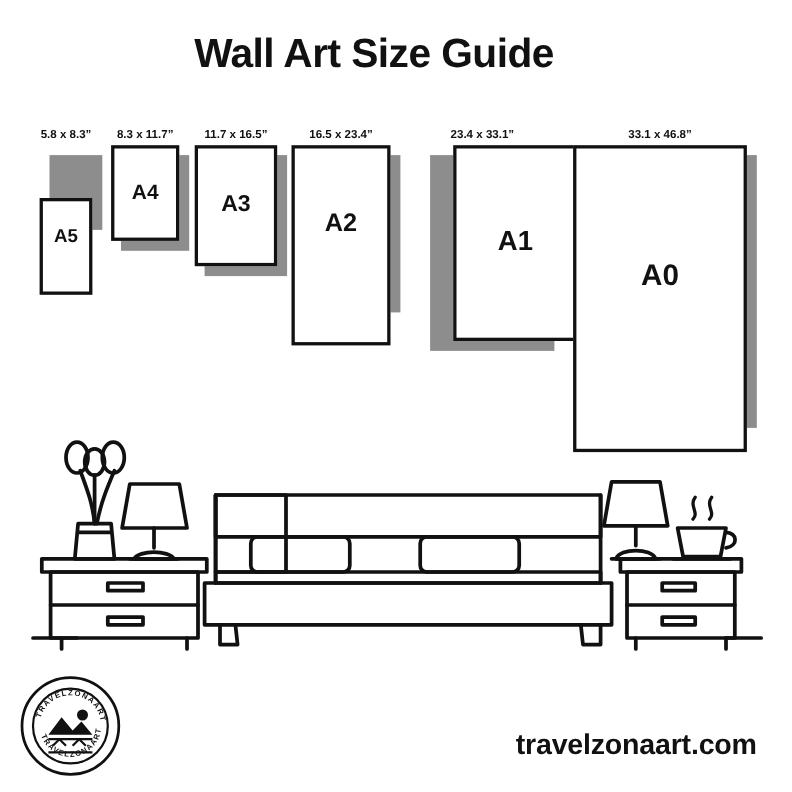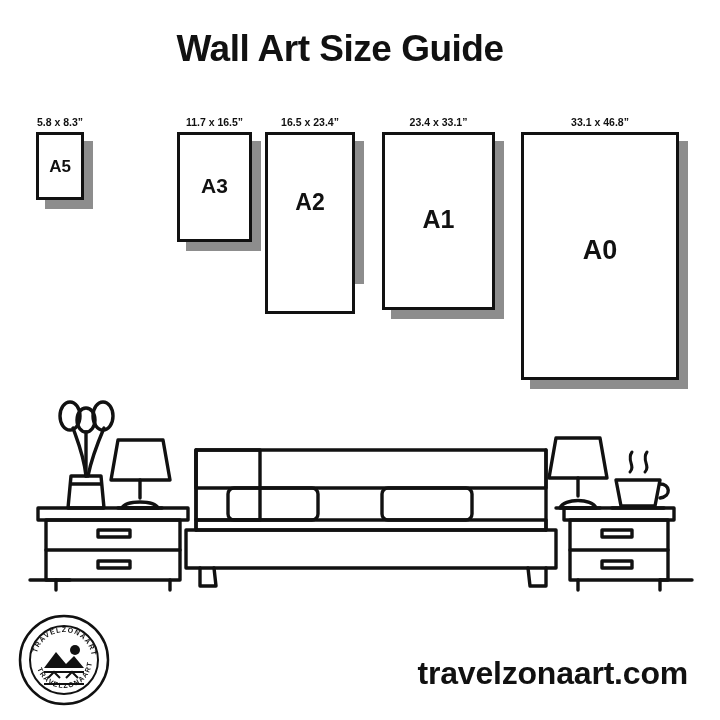--- a/index.html
+++ b/index.html
@@ -80,21 +80,21 @@
     top: 380px;
     width: 720px;
     height: 220px;
   }
 
   
   #site-url {
     position: absolute;
     right: 32px;
     bottom: 28px;
-    font-size: 32px;
+    font-size: 26px;
     font-weight: bold;
     color: #111111;
     letter-spacing: -0.2px;
   }
 
   #brand-logo {
     position: absolute;
     left: 18px;
     bottom: 14px;
     width: 92px;
@@ -104,54 +104,61 @@
 </head>
 <body>
 
 <div id="page-title">Wall Art Size Guide</div>
 
 <div id="size-chart">
 
   <div class="frame-group" style="left:36px; top:22px; width:48px; height:68px;">
     <div class="frame-dim">5.8 x 8.3”</div>
     <div class="frame-shadow" style="width:48px;height:68px;"></div>
-    <div class="frame-box" style="width:48px;height:68px;">
+    <div class="frame-box" style="width:48px;height:88px;margin-top:48px;">
       <div class="frame-label" style="top:22px;font-size:17px;">A5</div>
     </div>
   </div>
 
+  <div class="frame-group" style="left:101px; top:22px; width:62px; height:87px;">
+    <div class="frame-dim">8.3 x 11.7”</div>
+    <div class="frame-shadow" style="width:62px;height:87px;"></div>
+    <div class="frame-box" style="width:62px;height:87px;">
+      <div class="frame-label" style="top:30px;font-size:19px;">A4</div>
+    </div>
+  </div>
 
   <div class="frame-group" style="left:177px; top:22px; width:75px; height:96px;">
     <div class="frame-dim">11.7 x 16.5”</div>
     <div class="frame-shadow" style="width:75px;height:110px;"></div>
     <div class="frame-box" style="width:75px;height:110px;">
       <div class="frame-label" style="top:39px;font-size:21px;">A3</div>
     </div>
   </div>
 
   <div class="frame-group" style="left:265px; top:22px; width:90px; height:143px;">
     <div class="frame-dim">16.5 x 23.4”</div>
     <div class="frame-shadow" style="width:90px;height:143px;"></div>
     <div class="frame-box" style="width:90px;height:182px;">
       <div class="frame-label" style="top:54px;font-size:23px;">A2</div>
     </div>
   </div>
 
   <div class="frame-group" style="left:382px; top:22px; width:113px; height:178px;padding-left:29px;">
     <div class="frame-dim">23.4 x 33.1”</div>
     <div class="frame-shadow" style="width:113px;height:178px;"></div>
-    <div class="frame-box" style="width:113px;height:178px;">
+    <div class="frame-box" style="width:113px;height:178px;margin-left:30px;">
       <div class="frame-label" style="top:70px;font-size:25px;">A1</div>
     </div>
   </div>
 
   <div class="frame-group" style="left:521px; top:22px; width:158px; height:248px;">
     <div class="frame-dim">33.1 x 46.8”</div>
     <div class="frame-shadow" style="width:158px;height:248px;"></div>
-    <div class="frame-box" style="width:158px;height:248px;">
+    <div class="frame-box" style="width:158px;height:279px;">
       <div class="frame-label" style="top:100px;font-size:27px;">A0</div>
     </div>
   </div>
 
 </div>
 
 <div id="scene">
   <svg width="720" height="220" viewBox="0 0 720 220" fill="none" stroke="#111111" stroke-width="3.4" stroke-linecap="round" stroke-linejoin="round">
 
     <g>

